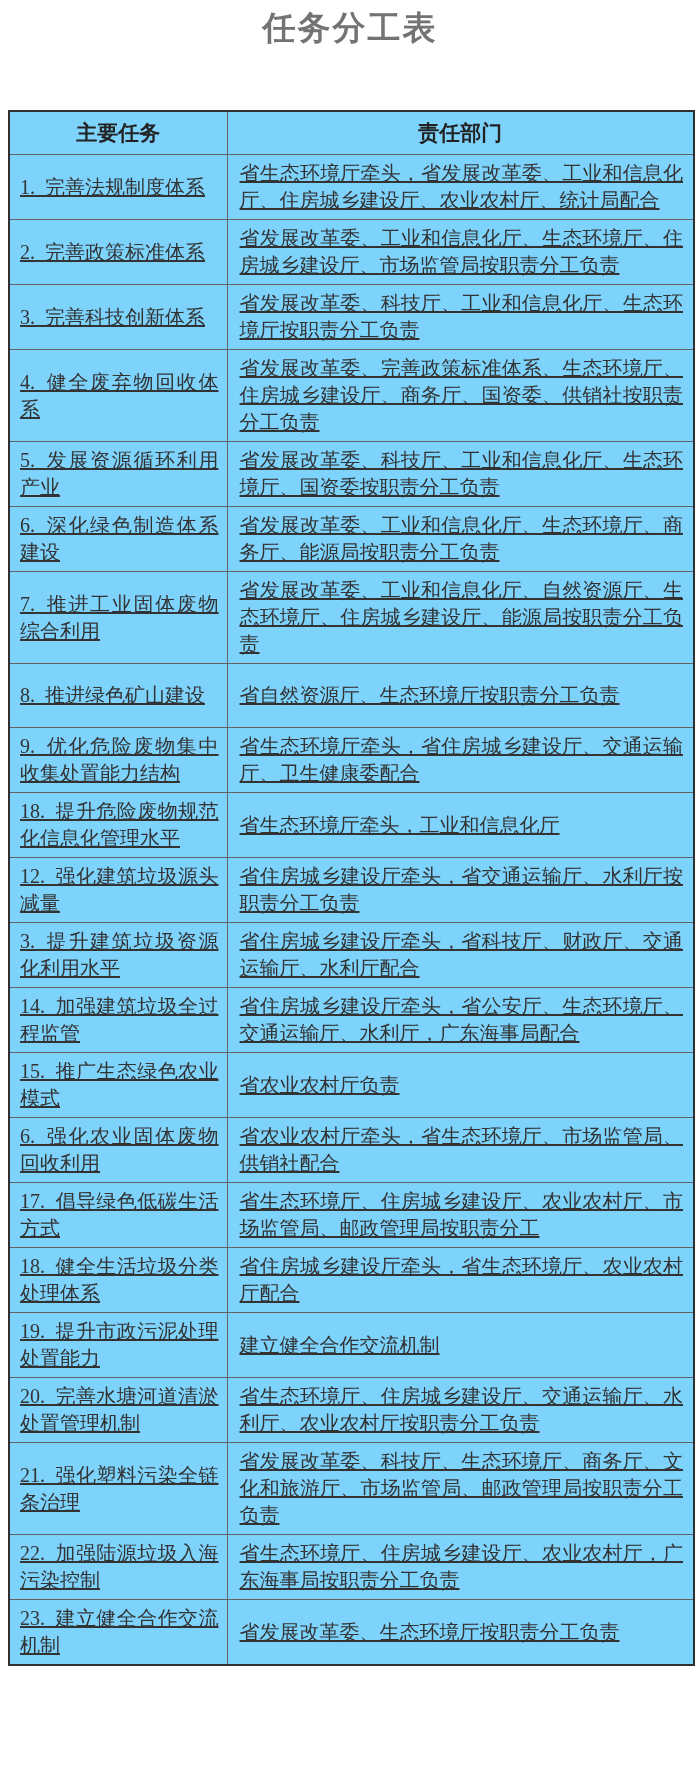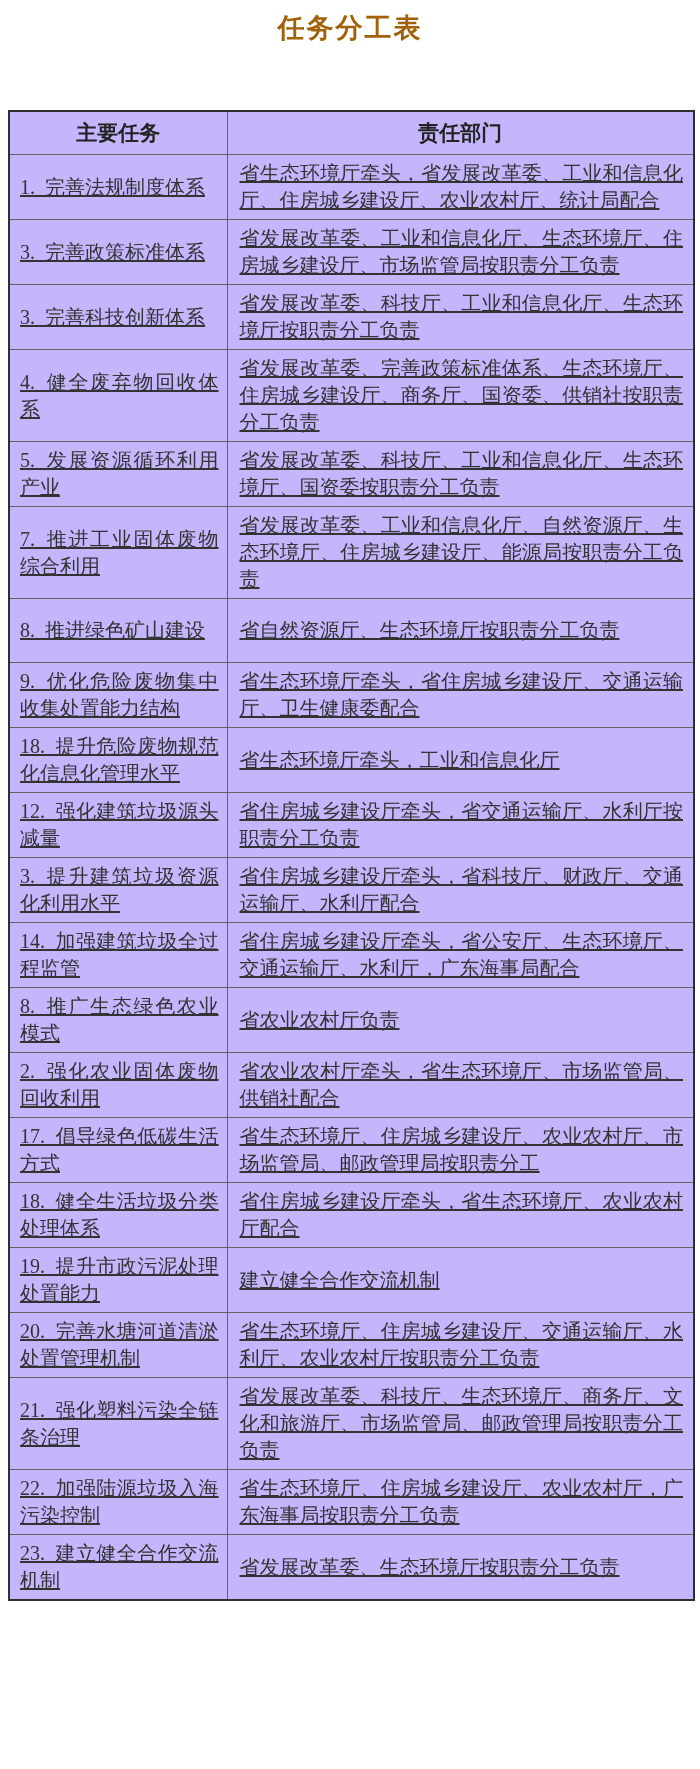--- a/index.html
+++ b/index.html
@@ -11,33 +11,33 @@
     width: 700px;
     height: 1769px;
     font-family: "Liberation Serif", serif;
     color: #333333;
     position: relative;
     overflow: hidden;
   }
   .doc-title {
     margin: 8px 0 0 0;
     text-align: center;
-    font-size: 27px;
+    font-size: 33px;
     line-height: 40px;
     font-weight: bold;
-    color: #a16207;
+    color: #737373;
     letter-spacing: 2px;
   }
   table.task-table {
     border-collapse: collapse;
     table-layout: fixed;
     width: 685px;
     margin: 62px 0 0 8px;
     border: 2px solid #2f2f2f;
-    background: #c4b5fd;
+    background: #7dd3fc;
   }
   table.task-table th,
   table.task-table td {
     border: 1px solid #636363;
     vertical-align: middle;
     font-size: 20px;
     line-height: 27px;
     color: #333333;
   }
   table.task-table th {
@@ -77,34 +77,38 @@
       <th>主要任务</th>
       <th>责任部门</th>
     </tr>
   </thead>
   <tbody id="table-body">
       <tr>
         <td class="task-cell">1. 完善法规制度体系</td>
         <td class="dept-cell">省生态环境厅牵头，省发展改革委、工业和信息化厅、住房城乡建设厅、农业农村厅、统计局配合</td>
       </tr>
       <tr>
-        <td class="task-cell">3. 完善政策标准体系</td>
+        <td class="task-cell">2. 完善政策标准体系</td>
         <td class="dept-cell">省发展改革委、工业和信息化厅、生态环境厅、住房城乡建设厅、市场监管局按职责分工负责</td>
       </tr>
       <tr>
         <td class="task-cell">3. 完善科技创新体系</td>
         <td class="dept-cell">省发展改革委、科技厅、工业和信息化厅、生态环境厅按职责分工负责</td>
       </tr>
       <tr>
         <td class="task-cell">4. 健全废弃物回收体系</td>
         <td class="dept-cell">省发展改革委、完善政策标准体系、生态环境厅、住房城乡建设厅、商务厅、国资委、供销社按职责分工负责</td>
       </tr>
       <tr>
         <td class="task-cell">5. 发展资源循环利用产业</td>
         <td class="dept-cell">省发展改革委、科技厅、工业和信息化厅、生态环境厅、国资委按职责分工负责</td>
+      </tr>
+      <tr>
+        <td class="task-cell">6. 深化绿色制造体系建设</td>
+        <td class="dept-cell">省发展改革委、工业和信息化厅、生态环境厅、商务厅、能源局按职责分工负责</td>
       </tr>
       <tr>
         <td class="task-cell">7. 推进工业固体废物综合利用</td>
         <td class="dept-cell">省发展改革委、工业和信息化厅、自然资源厅、生态环境厅、住房城乡建设厅、能源局按职责分工负责</td>
       </tr>
       <tr>
         <td class="task-cell">8. 推进绿色矿山建设</td>
         <td class="dept-cell">省自然资源厅、生态环境厅按职责分工负责</td>
       </tr>
       <tr>
@@ -121,25 +125,25 @@
       </tr>
       <tr>
         <td class="task-cell">3. 提升建筑垃圾资源化利用水平</td>
         <td class="dept-cell">省住房城乡建设厅牵头，省科技厅、财政厅、交通运输厅、水利厅配合</td>
       </tr>
       <tr>
         <td class="task-cell">14. 加强建筑垃圾全过程监管</td>
         <td class="dept-cell">省住房城乡建设厅牵头，省公安厅、生态环境厅、交通运输厅、水利厅，广东海事局配合</td>
       </tr>
       <tr>
-        <td class="task-cell">8. 推广生态绿色农业模式</td>
+        <td class="task-cell">15. 推广生态绿色农业模式</td>
         <td class="dept-cell">省农业农村厅负责</td>
       </tr>
       <tr>
-        <td class="task-cell">2. 强化农业固体废物回收利用</td>
+        <td class="task-cell">6. 强化农业固体废物回收利用</td>
         <td class="dept-cell">省农业农村厅牵头，省生态环境厅、市场监管局、供销社配合</td>
       </tr>
       <tr>
         <td class="task-cell">17. 倡导绿色低碳生活方式</td>
         <td class="dept-cell">省生态环境厅、住房城乡建设厅、农业农村厅、市场监管局、邮政管理局按职责分工</td>
       </tr>
       <tr>
         <td class="task-cell">18. 健全生活垃圾分类处理体系</td>
         <td class="dept-cell">省住房城乡建设厅牵头，省生态环境厅、农业农村厅配合</td>
       </tr>

